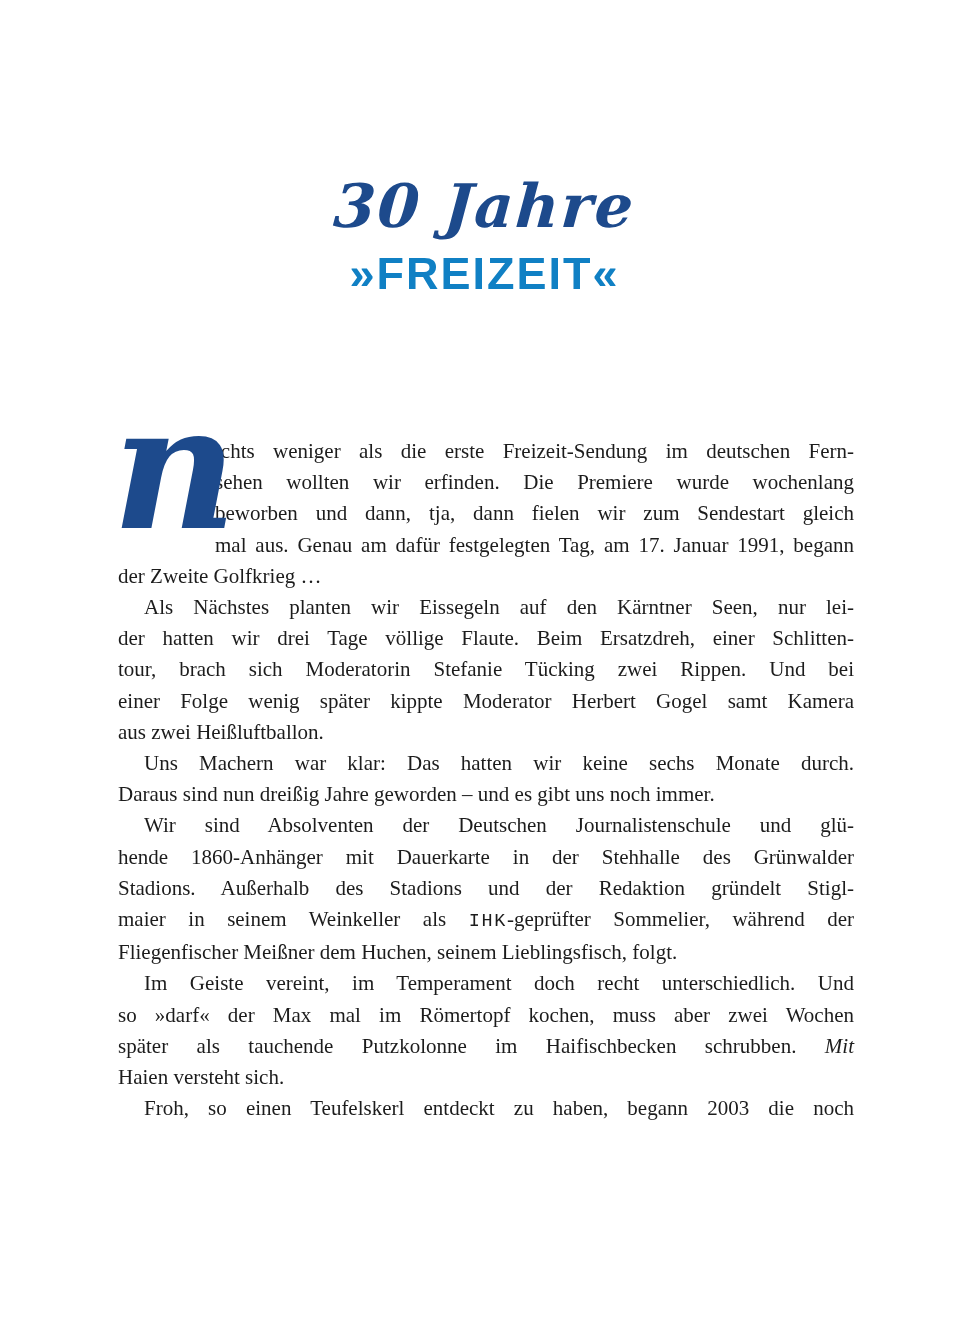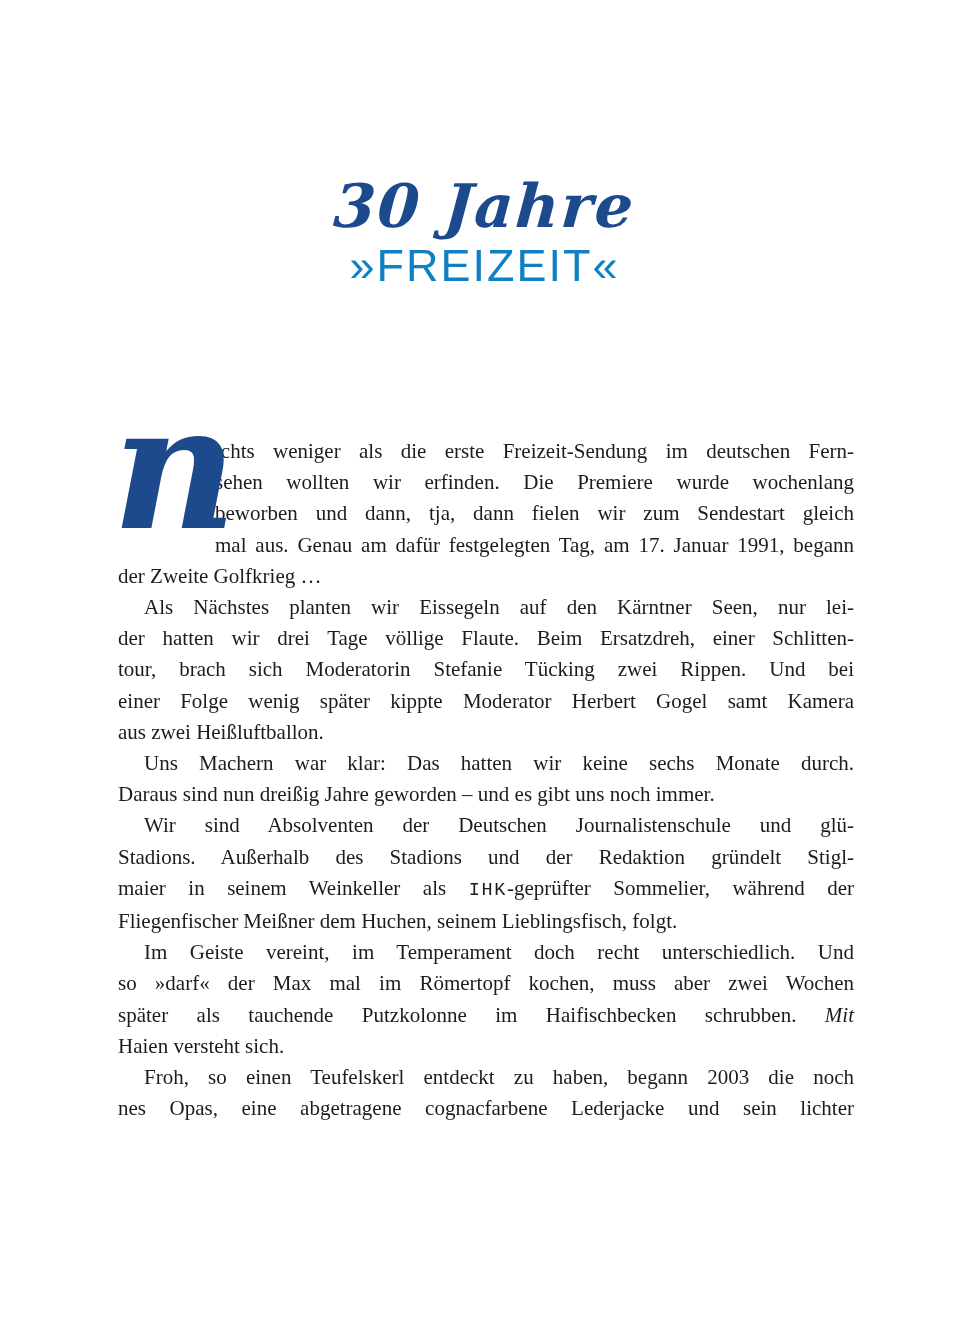--- a/index.html
+++ b/index.html
@@ -23,26 +23,26 @@
     font-style: italic;
     font-weight: bold;
     font-size: 60px;
     line-height: 68px;
     letter-spacing: 2px;
     color: var(--script-blue, #1d4a8c);
     transform: skewX(-4deg);
   }
   .title-caps {
     font-family: "Liberation Sans", "DejaVu Sans", sans-serif;
-    font-weight: normal;
+    font-weight: bold;
     font-size: 45px;
     line-height: 50px;
     letter-spacing: 2px;
     color: var(--caps-blue, #1080c4);
-    margin-top: 1px;
+    margin-top: 9px;
   }
   .bodytext {
     position: absolute;
     left: 118px;
     top: 436px;
     width: 736px;
     font-size: 21px;
     line-height: 31.2px;
     color: var(--body-text, #1c1c1c);
   }
@@ -102,28 +102,28 @@
         <div class="line"><span>tour, brach sich Moderatorin Stefanie Tücking zwei Rippen. Und bei</span></div>
         <div class="line"><span>einer Folge wenig später kippte Moderator Herbert Gogel samt Kamera</span></div>
         <div class="line lastline"><span>aus zwei Heißluftballon.</span></div>
       </div>
       <div class="paragraph">
         <div class="line firstindent"><span>Uns Machern war klar: Das hatten wir keine sechs Monate durch.</span></div>
         <div class="line lastline"><span>Daraus sind nun dreißig Jahre geworden – und es gibt uns noch immer.</span></div>
       </div>
       <div class="paragraph">
         <div class="line firstindent"><span>Wir sind Absolventen der Deutschen Journalistenschule und glü-</span></div>
+        <div class="line"><span>hende 1860-Anhänger mit Dauerkarte in der Stehhalle des Grünwalder</span></div>
         <div class="line"><span>Stadions. Außerhalb des Stadions und der Redaktion gründelt Stigl-</span></div>
         <div class="line"><span>maier in seinem Weinkeller als </span><span class="sc">IHK</span><span>-geprüfter Sommelier, während der</span></div>
         <div class="line lastline"><span>Fliegenfischer Meißner dem Huchen, seinem Lieblingsfisch, folgt.</span></div>
       </div>
       <div class="paragraph">
         <div class="line firstindent"><span>Im Geiste vereint, im Temperament doch recht unterschiedlich. Und</span></div>
         <div class="line"><span>so »darf« der Max mal im Römertopf kochen, muss aber zwei Wochen</span></div>
         <div class="line"><span>später als tauchende Putzkolonne im Haifischbecken schrubben. </span><span class="it">Mit</span></div>
         <div class="line lastline"><span>Haien versteht sich.</span></div>
       </div>
       <div class="paragraph">
         <div class="line firstindent"><span>Froh, so einen Teufelskerl entdeckt zu haben, begann 2003 die noch</span></div>
-        <div class="line"><span>nes Opas, eine abgetragene cognacfarbene Lederjacke und sein lichter</span></div>
       </div>
     </div>
 </div>
 
 </body></html>

